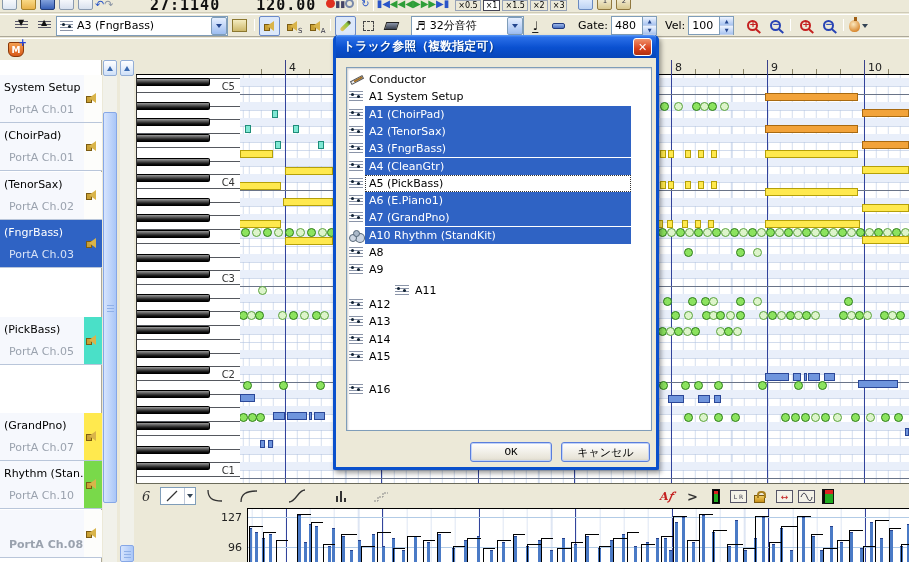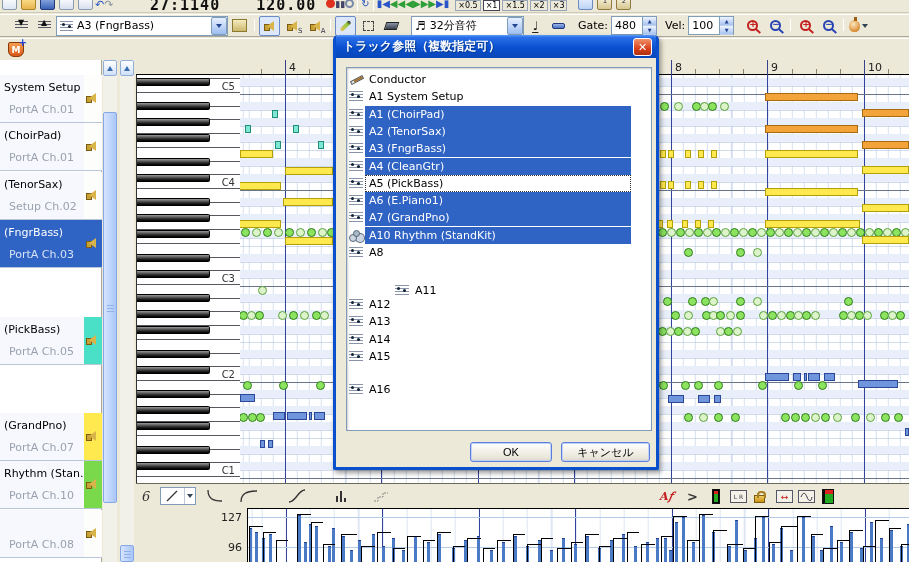--- a/index.html
+++ b/index.html
@@ -163,21 +163,21 @@
   .drow .dlabel{position:absolute;left:22px;top:2px;white-space:nowrap;z-index:1;}
   .drow.sel .dlabel{color:#fff;text-align:center;}
   .dicon{position:absolute;left:2px;top:3px;width:14px;height:11px;}
   .dicon.track{background:repeating-linear-gradient(180deg,#8a94a8 0 1px,transparent 1px 3px);}
   .dicon.track::after{content:"";position:absolute;left:2px;top:2px;width:3px;height:3px;border-radius:50%;background:#123;box-shadow:6px 2px 0 #123;}
   .dicon.conductor{background:none;}
   .dicon.conductor::after{content:"";position:absolute;left:1px;top:4px;width:12px;height:2px;background:linear-gradient(90deg,#eee 0 3px,#a87020 3px);transform:rotate(-28deg);border:1px solid #555;}
   .dicon.drum::before{content:"";position:absolute;left:0;top:4px;width:6px;height:6px;border:1px solid #567;border-radius:50%;background:#cdd6e2;box-shadow:7px 0 0 #cdd6e2,7px 0 0 1px #567;}
   .dicon.drum::after{content:"";position:absolute;left:4px;top:0;width:5px;height:5px;border:1px solid #567;border-radius:50%;background:#aab8c8;}
   .dbtns button{position:absolute;height:20px;border:1px solid #5a7edc;border-radius:3px;
-        background:linear-gradient(#fff,#e8e4d8 85%,#d6d2c4);font-family:Liberation Sans, sans-serif;font-size:11px;
+        background:linear-gradient(#fff,#e8e4d8 85%,#d6d2c4);font-family:Liberation Mono, monospace;font-size:11px;
         box-shadow:inset 0 0 0 1px #c0d2f8;}
 </style>
 </head>
 <body>
 
 <div class="screen">
 
   <div class="tb1">
     <span class="ico i-new"></span>
     <span class="ico i-open"></span>
@@ -327,21 +327,21 @@
           <div class="spk spkr"></div>
         </div>
         <div class="trow" style="top: 63.3px;">
           <div class="tname">(ChoirPad)</div>
           <div class="tport">PortA  Ch.01</div>
           <div class="tstrip" style="background: rgb(253, 253, 251);"></div>
           <div class="spk spkr"></div>
         </div>
         <div class="trow" style="top: 111.6px;">
           <div class="tname">(TenorSax)</div>
-          <div class="tport">Setup  Ch.02</div>
+          <div class="tport">PortA  Ch.02</div>
           <div class="tstrip" style="background: rgb(253, 253, 251);"></div>
           <div class="spk spkr"></div>
         </div>
         <div class="trow sel" style="top: 159.9px; padding-left: 10px;">
           <div class="tname">(FngrBass)</div>
           <div class="tport">PortA  Ch.03</div>
           <div class="tstrip" style="background: transparent;"></div>
           <div class="spk spkr"></div>
         </div>
         <div class="trow" style="top: 256.5px;">
@@ -355,21 +355,21 @@
           <div class="tport">PortA  Ch.07</div>
           <div class="tstrip" style="background: rgb(255, 233, 78);"></div>
           <div class="spk spkr"></div>
         </div>
         <div class="trow" style="top: 401.4px;">
           <div class="tname">Rhythm (Stan...</div>
           <div class="tport">PortA  Ch.10</div>
           <div class="tstrip" style="background: rgb(121, 217, 74);"></div>
           <div class="spk spkr"></div>
         </div>
-        <div class="trow" style="top: 449.7px;">
+        <div class="trow" style="top: 449.7px; font-weight: bold;">
           <div class="tname"></div>
           <div class="tport">PortA  Ch.08</div>
           <div class="tstrip" style="background: rgb(253, 253, 251);"></div>
           <div class="spk spkr"></div>
         </div>
       </div>
 
     <div class="sbar" style="left:103px">
       <div class="sarrow"></div>
       <div class="sthumb" style="top:52px;height:391px"></div>
@@ -921,20 +921,24 @@
         </div>
         <div class="drow sel" style="top: 158.7px;">
           <div class="hl"></div>
           <div class="dicon drum"></div>
           <div class="dlabel">A10 Rhythm (StandKit)</div>
         </div>
         <div class="drow" style="top: 176px;">
           <div class="dicon track"></div>
           <div class="dlabel">A8</div>
         </div>
+        <div class="drow" style="top: 193.3px;">
+          <div class="dicon track"></div>
+          <div class="dlabel">A9</div>
+        </div>
         <div class="drow" style="top: 214px; margin-left: 46px;">
           <div class="dicon track"></div>
           <div class="dlabel">A11</div>
         </div>
         <div class="drow" style="top: 227.9px;">
           <div class="dicon track"></div>
           <div class="dlabel">A12</div>
         </div>
         <div class="drow" style="top: 245.2px;">
           <div class="dicon track"></div>

